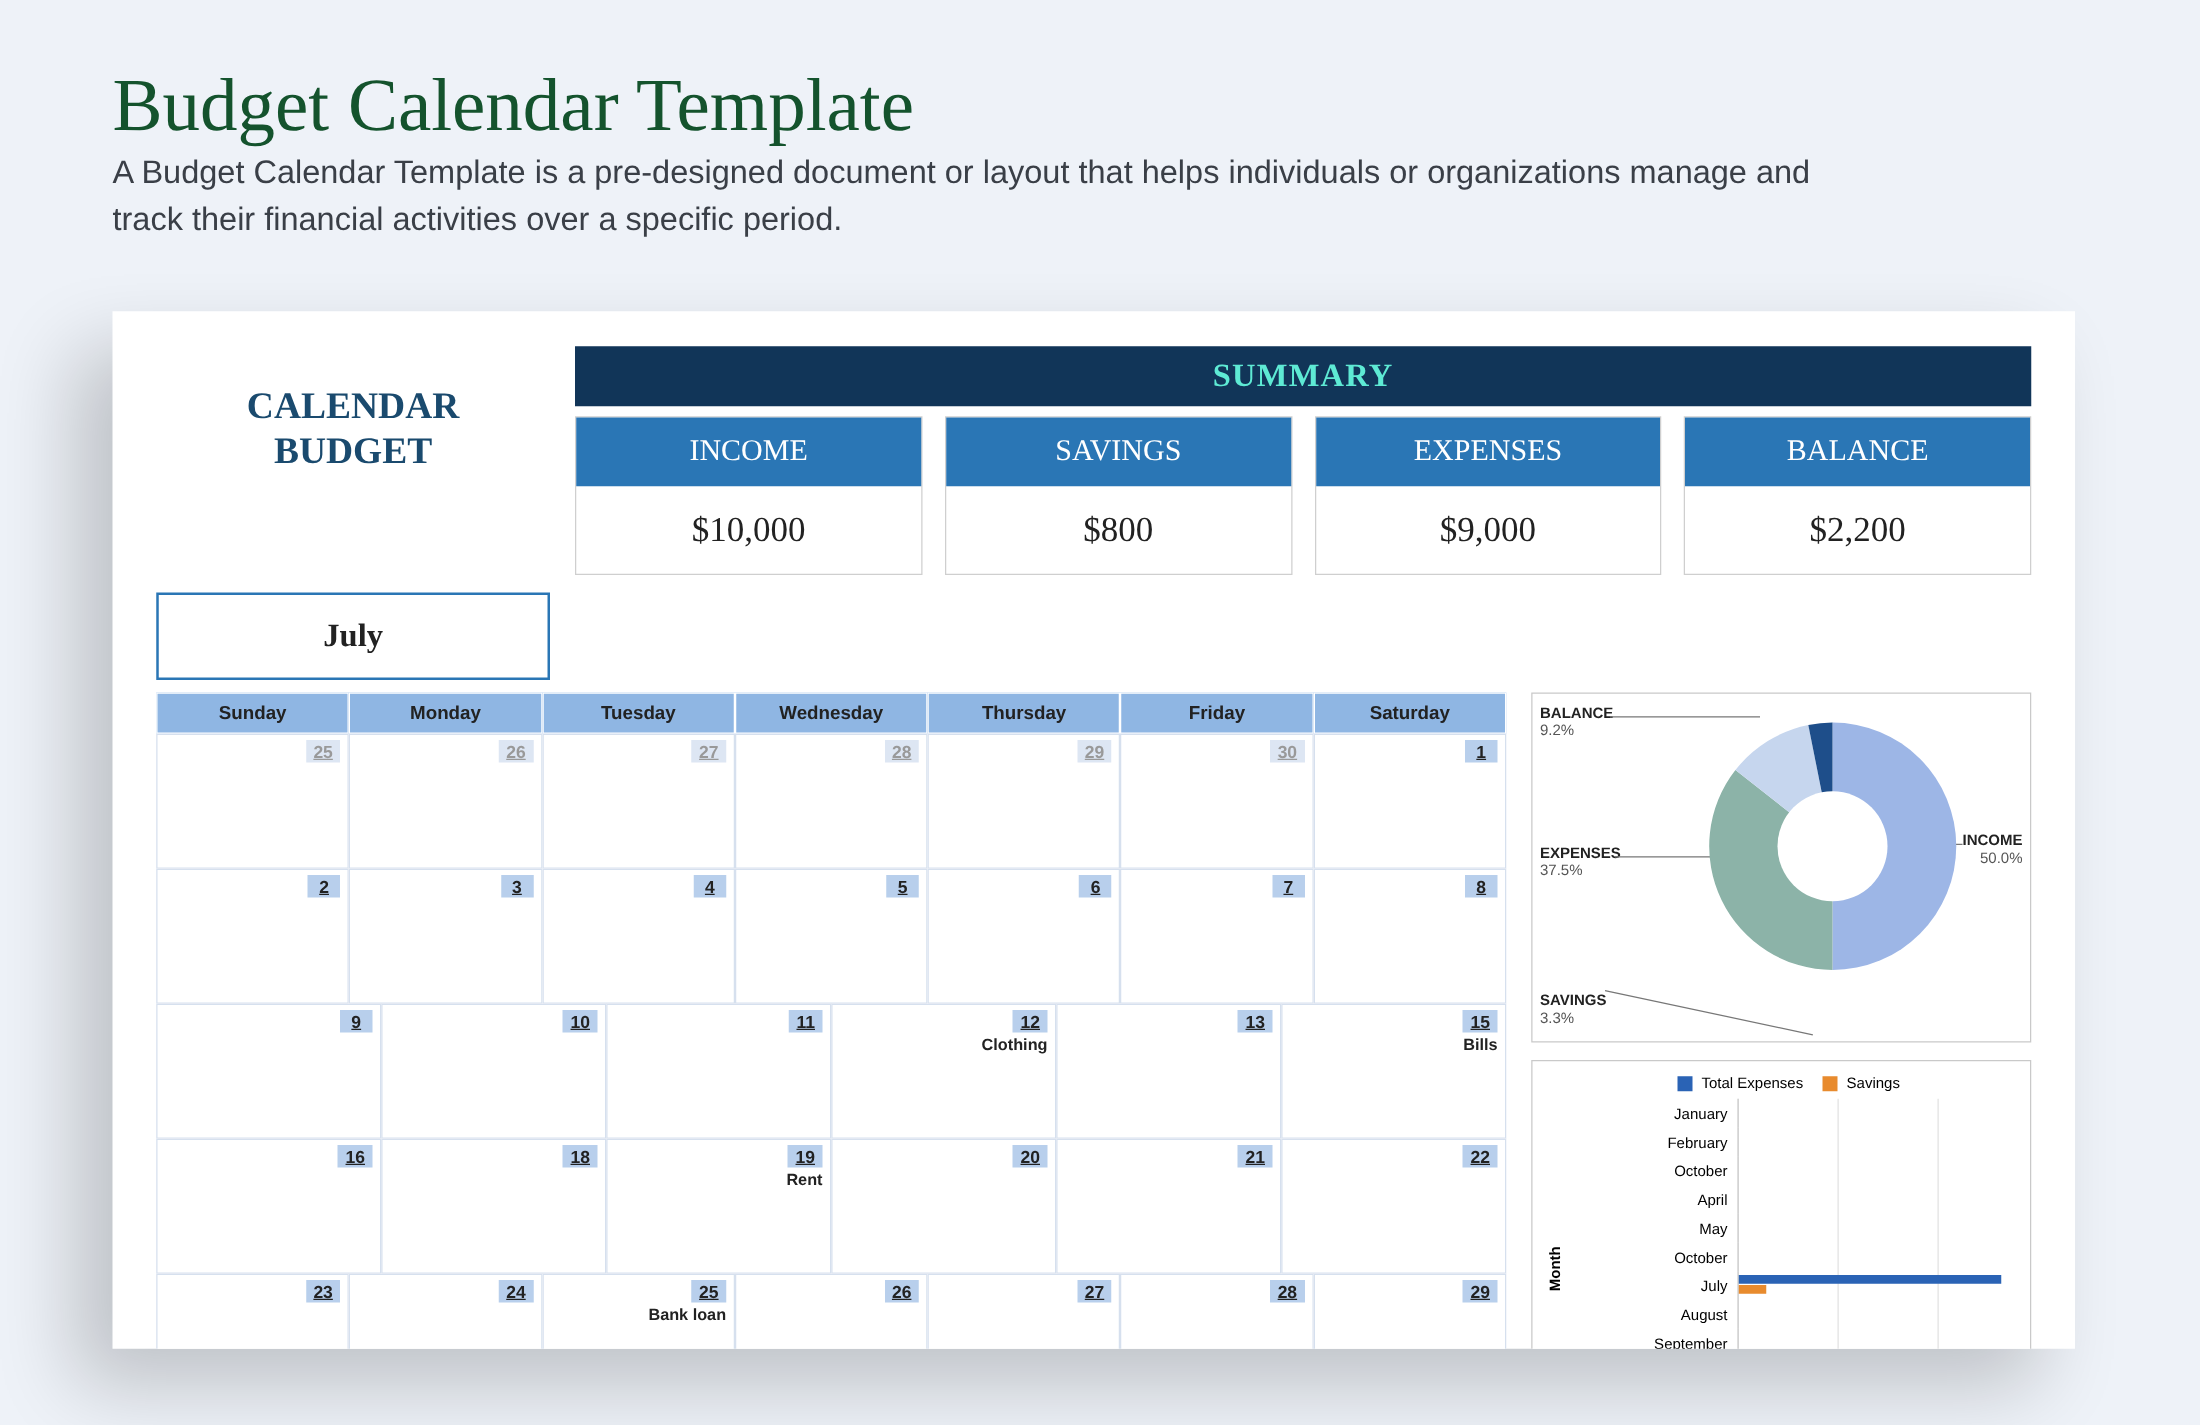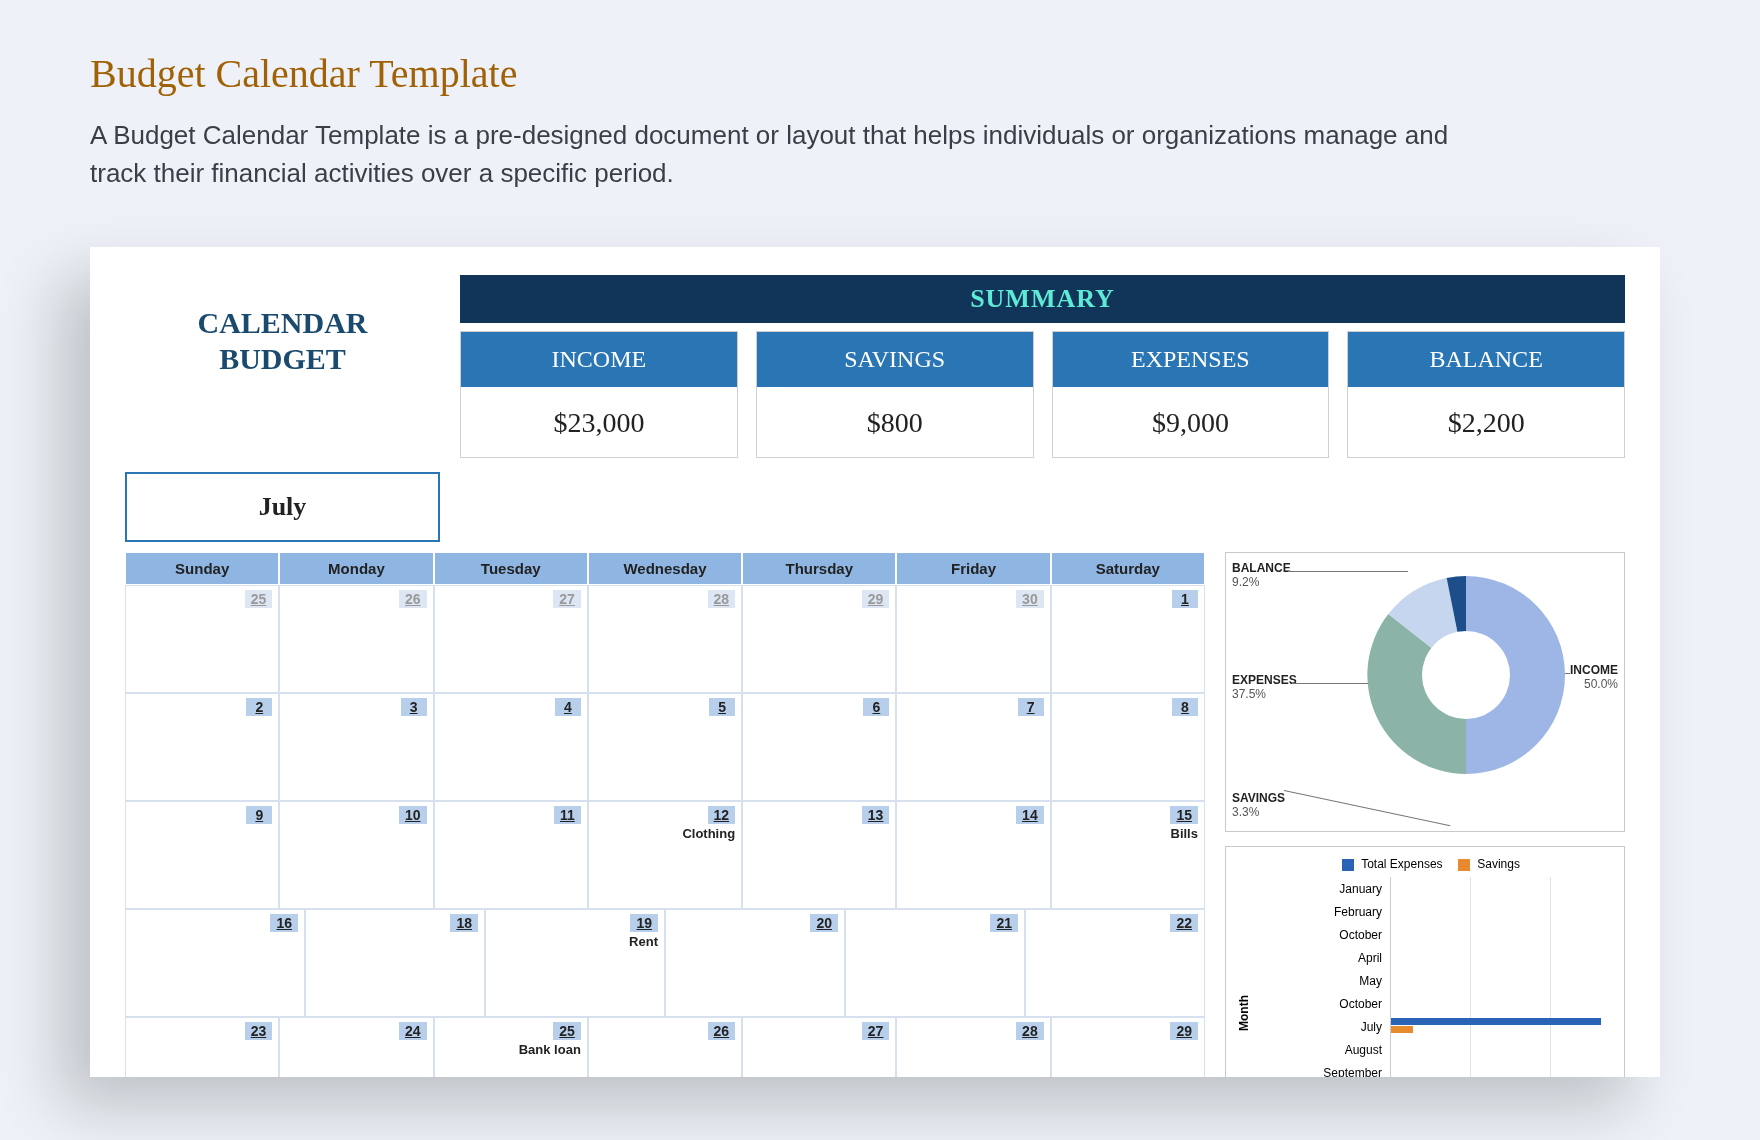--- a/index.html
+++ b/index.html
@@ -6,24 +6,23 @@
 body {
   background: #EEF2F8;
   font-family: Arial, Helvetica, sans-serif;
   width: 1760px;
   height: 1140px;
   overflow: hidden;
   padding: 50px 90px 0 90px;
 }
 .page-title {
   font-family: Georgia, 'Times New Roman', serif;
-  font-size: 40px;
-  color: #a16207;
+  font-size: 60px;
+  color: #14532d;
   font-weight: 400;
-  margin-bottom: 20px;
 }
 .page-desc {
   font-size: 26px;
   color: #3A3F47;
   line-height: 1.45;
   max-width: 1420px;
   margin-bottom: 55px;
 }
 .sheet-wrap {
   position: relative;
@@ -279,21 +278,21 @@
     <div class="top-row">
       <div class="budget-label-box">
         <div class="bl">CALENDAR</div>
         <div class="bl">BUDGET</div>
       </div>
       <div class="summary-area">
         <div class="summary-header">SUMMARY</div>
         <div class="summary-cards" id="summary-cards">
             <div class="summary-card">
               <div class="sc-head">INCOME</div>
-              <div class="sc-val">$23,000</div>
+              <div class="sc-val">$10,000</div>
             </div>
             <div class="summary-card">
               <div class="sc-head">SAVINGS</div>
               <div class="sc-val">$800</div>
             </div>
             <div class="summary-card">
               <div class="sc-head">EXPENSES</div>
               <div class="sc-val">$9,000</div>
             </div>
             <div class="summary-card">
@@ -380,23 +379,20 @@
                 <div class="daynum">11</div>
               </div>
               <div class="cal-cell">
                 <div class="daynum">12</div>
                 <div class="event">Clothing</div>
               </div>
               <div class="cal-cell">
                 <div class="daynum">13</div>
               </div>
               <div class="cal-cell">
-                <div class="daynum">14</div>
-              </div>
-              <div class="cal-cell">
                 <div class="daynum">15</div>
                 <div class="event">Bills</div>
               </div>
             </div>
             <div class="cal-body-row">
               <div class="cal-cell">
                 <div class="daynum">16</div>
               </div>
               <div class="cal-cell">
                 <div class="daynum">18</div>

